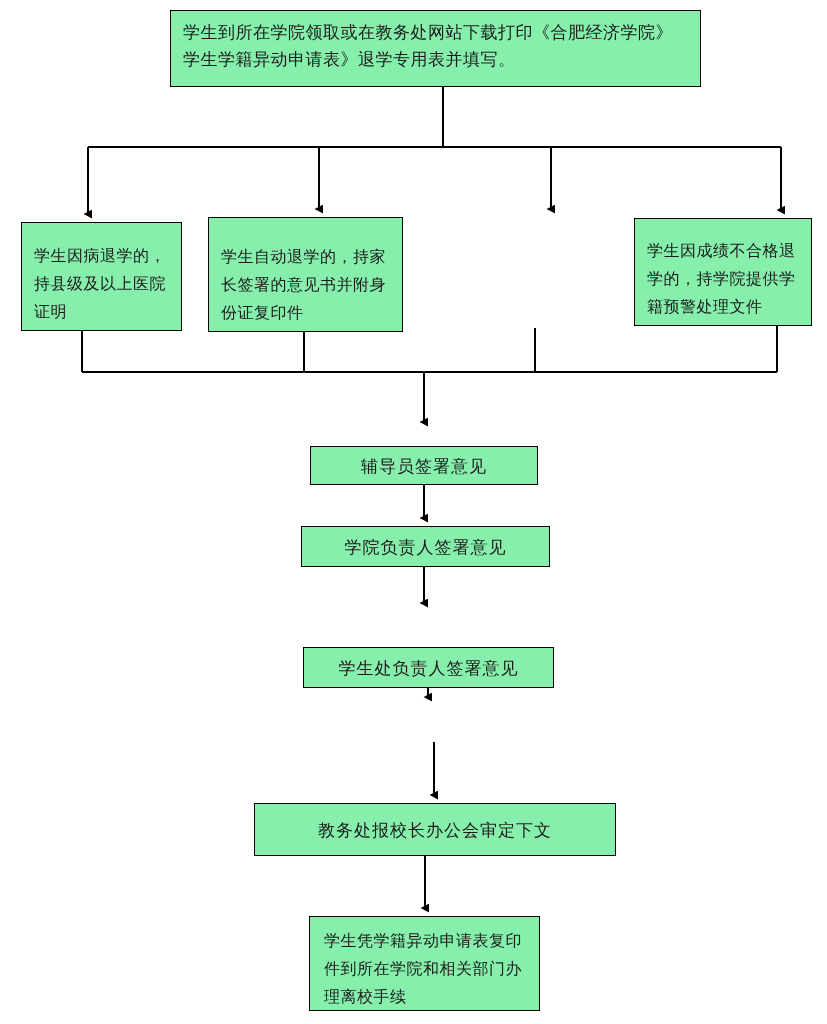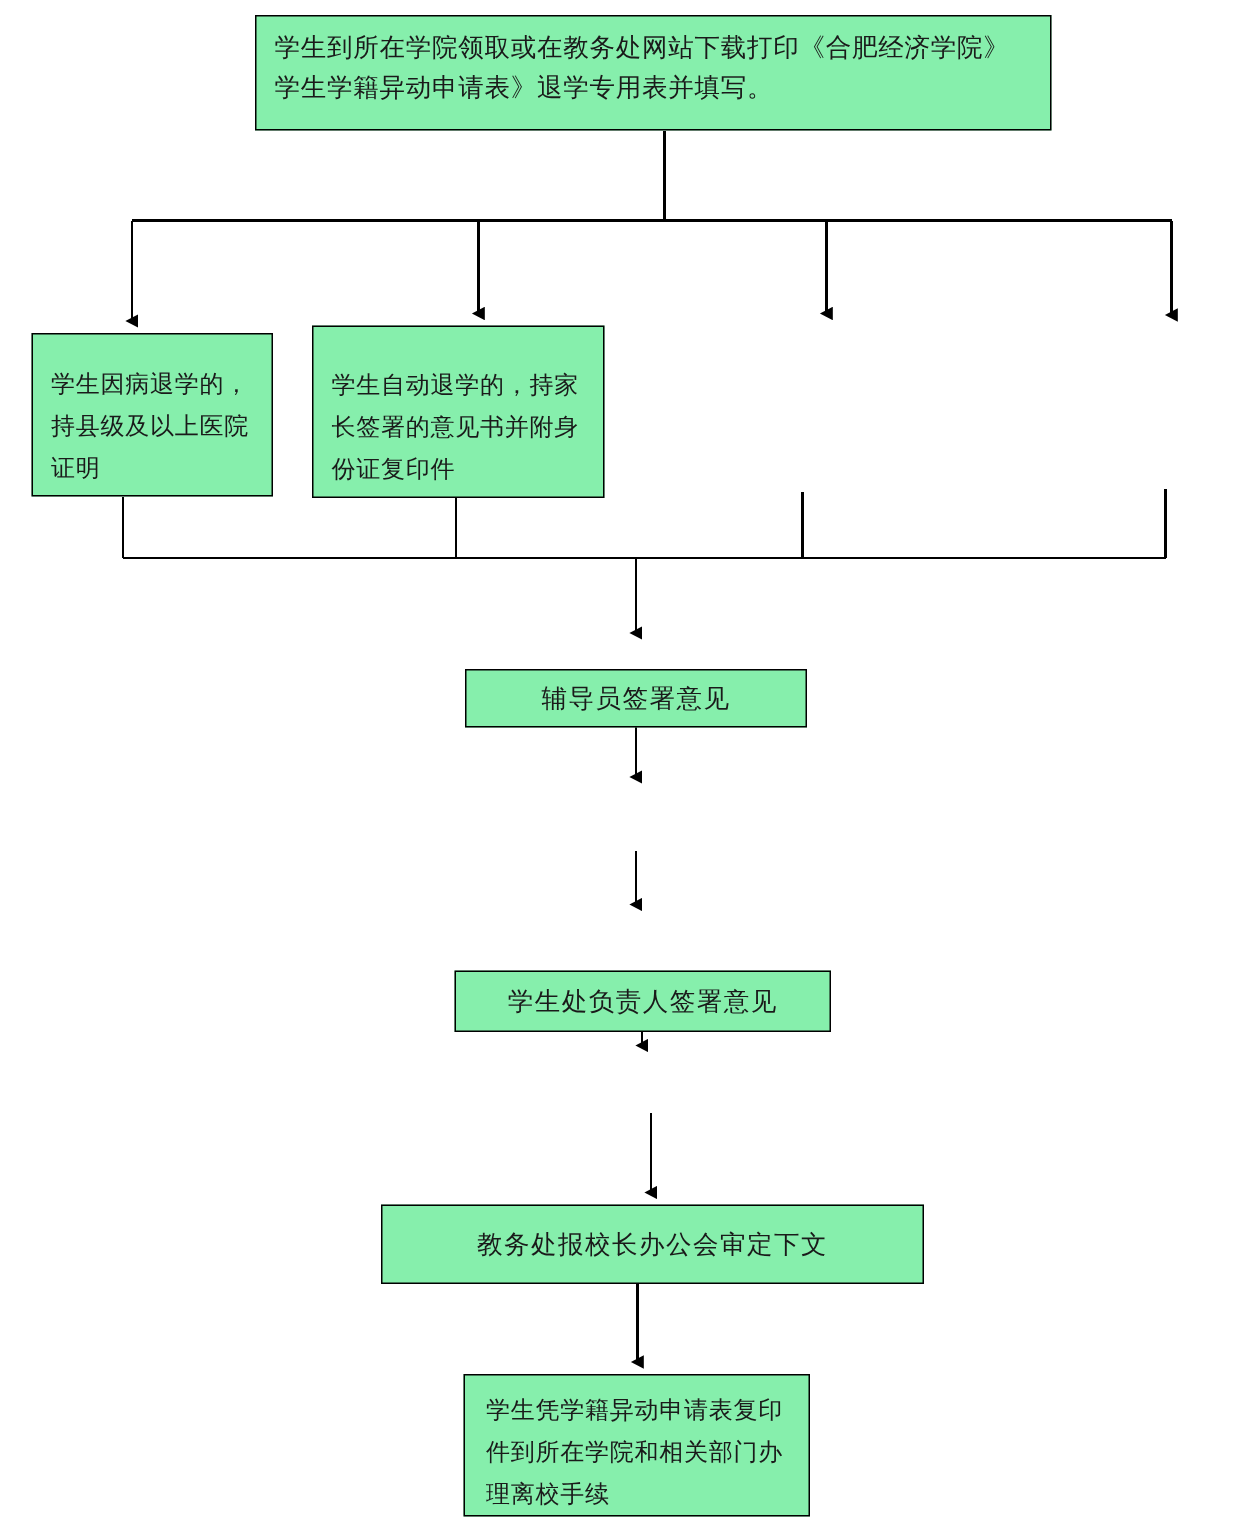--- a/index.html
+++ b/index.html
@@ -86,21 +86,21 @@
   .node-step-3 { left: 303px; top: 611px; width: 251px; height: 41px; margin-top: 36px; }
   .node-step-4 { left: 265px; top: 705px; width: 338px; height: 37px; }
   .node-step-5 { left: 254px; top: 803px; width: 362px; height: 53px; }
   
   .node-final {
     left: 309px;
     top: 916px;
     width: 231px;
     height: 95px;
     padding: 10px 10px 0 14px;
-    align-items: flex-end;
+    align-items: center;
   }
   .node-final .node-text {
     font-size: 16px;
     line-height: 28px;
     text-align: left;
   }
 </style>
 </head>
 <body>
 
@@ -147,25 +147,31 @@
 
   <div class="node node-branch node-branch-1">
     <span class="node-text">学生因病退学的，持县级及以上医院证明</span>
   </div>
 
   <div class="node node-branch node-branch-2">
     <span class="node-text">学生自动退学的，持家长签署的意见书并附身份证复印件</span>
   </div>
 
 
+  <div class="node node-branch node-branch-4">
+    <span class="node-text">学生因成绩不合格退学的，持学院提供学籍预警处理文件</span>
+  </div>
 
   <div class="node node-step node-step-1">
     <span class="node-text">辅导员签署意见</span>
   </div>
 
+  <div class="node node-step node-step-2">
+    <span class="node-text">学院负责人签署意见</span>
+  </div>
 
   <div class="node node-step node-step-3">
     <span class="node-text">学生处负责人签署意见</span>
   </div>
 
 
   <div class="node node-step node-step-5">
     <span class="node-text">教务处报校长办公会审定下文</span>
   </div>
 

